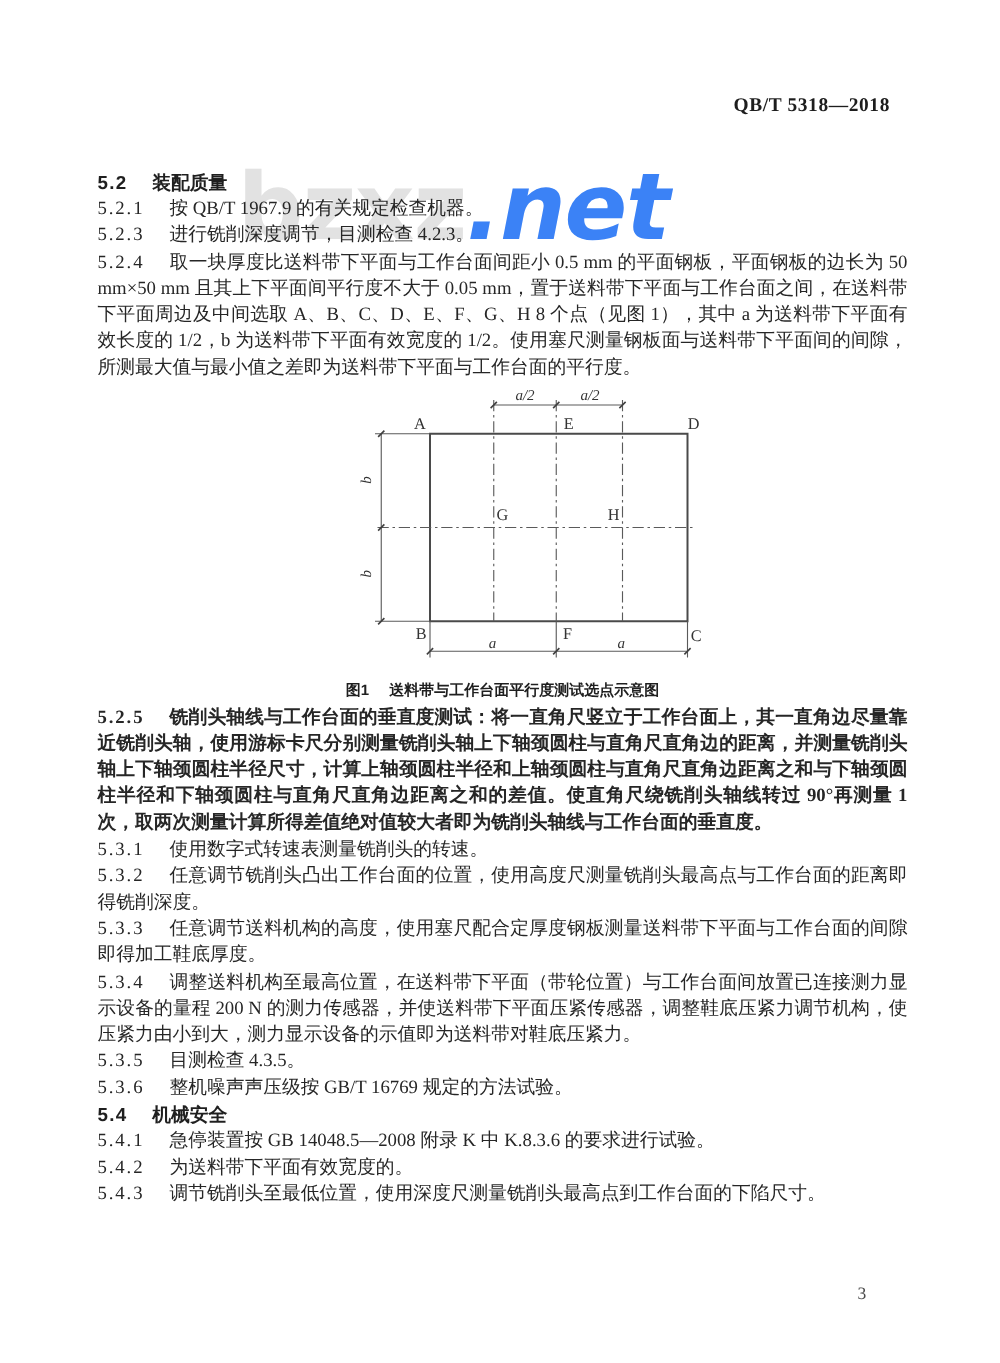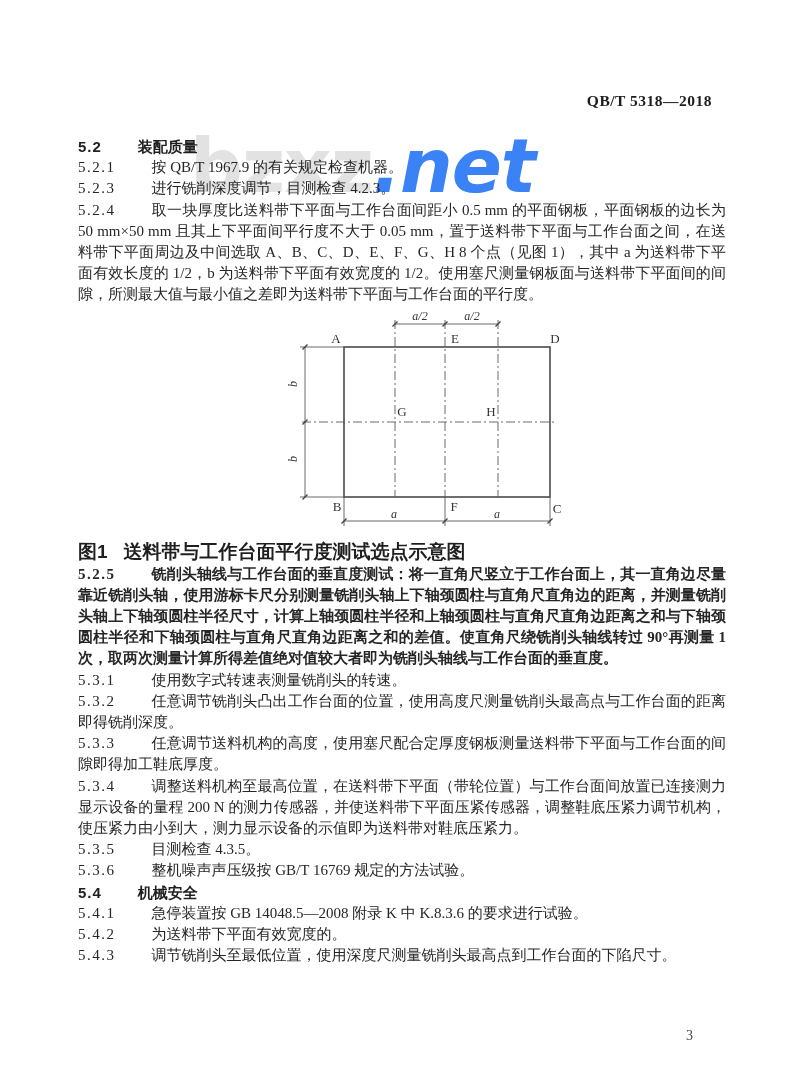--- a/index.html
+++ b/index.html
@@ -11,41 +11,41 @@
   }
   .watermark {
     position:absolute; top:129px; left:190px; z-index:0;
     font-family:"DejaVu Sans","Liberation Sans",sans-serif;
     font-weight:bold; font-size:74px; line-height:74px;
     letter-spacing:-1px; color:#e2e2e2; white-space:nowrap;
     user-select:none;
   }
   .watermark .wm-dark { color:#3b82f6;font-style:italic; }
   .std-number {
-    position:absolute; top:92px; right:88px; z-index:2;
+    position:absolute; top:76px; right:88px; z-index:2;
     font-weight:bold; font-size:15.5px; letter-spacing:0.5px; color:#1d1d1d;
   }
   .content {
     position:absolute; left:78px; top:136px; width:648px; z-index:1;
     font-size:15px; line-height:21.2px; text-align:justify;
   }
   .content p { margin:0; }
-  .num { letter-spacing:1.5px; margin-right:36px; white-space:nowrap; }
+  .num { letter-spacing:1.5px; margin-right:20px; white-space:nowrap; }
   .heading {
     font-family:"Liberation Sans","DejaVu Sans",sans-serif;
     font-weight:bold; color:#1f1f1f;
   }
   .heading .num { letter-spacing:1px; }
   .after-figure { margin-top:12px;font-weight:bold; }
   .figure-wrap { position:relative; height:228px; margin-top:6px; }
   .figure-wrap svg { position:absolute; left:202px; top:0; }
   .fig-caption {
-    text-align:left; line-height:24px;
+    text-align:center; line-height:24px;
     font-family:"Liberation Sans","DejaVu Sans",sans-serif;
-    font-weight:bold; font-size:19px; color:#1f1f1f;
+    font-weight:bold; font-size:12px; color:#1f1f1f;
   }
   .fig-caption .cap-label { margin-right:16px; }
   .page-number {
     position:absolute; left:686px; top:1028px; z-index:1;
     font-size:14px; color:#4a4a4a; letter-spacing:1px;
   }
   
   .ln  { stroke:#4a4a4a; stroke-width:1.6; fill:none; }
   .thin{ stroke:#5a5a5a; stroke-width:0.9; fill:none; }
   .cl  { stroke:#5a5a5a; stroke-width:0.9; fill:none; stroke-dasharray:9 3 2 3; }

